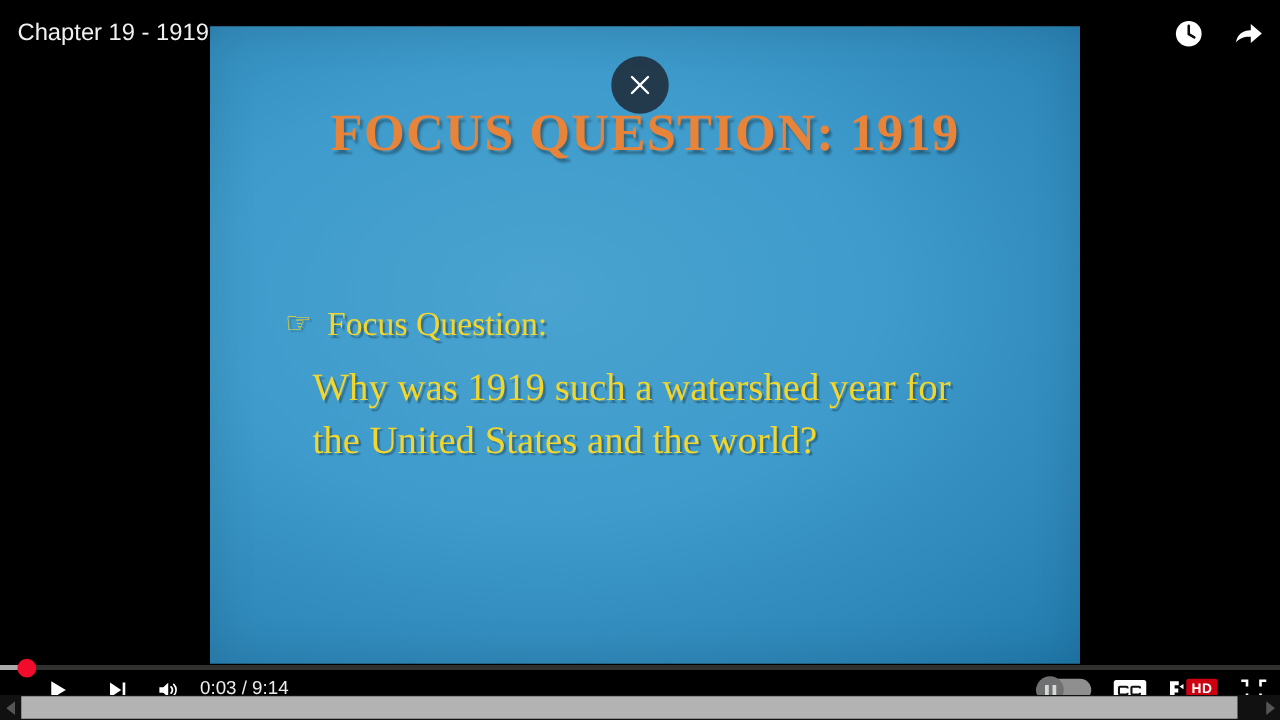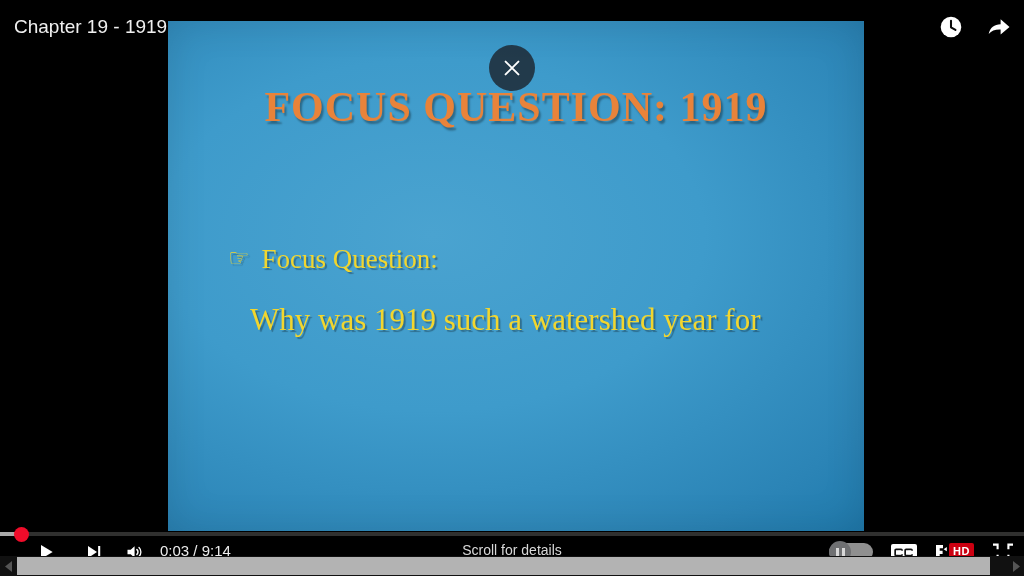--- a/index.html
+++ b/index.html
@@ -66,21 +66,21 @@
     top: 222px;
     width: 600px;
     font-family: "Liberation Serif", "DejaVu Serif", serif;
     color: #f2d62e;
     text-shadow: 2px 2px 1px rgba(0,0,0,0.30);
   }
 
   .bullet-line {
     font-size: 27px;
     line-height: 1.2;
-    margin-bottom: 24px;
+    margin-bottom: 14px;
     white-space: nowrap;
   }
   .bullet-glyph {
     display: inline-block;
     font-size: 24px;
     margin-right: 12px;
     vertical-align: 2px;
   }
   .question-line {
     font-size: 31px;
@@ -343,20 +343,21 @@
 
     <div class="slide">
 
       <div class="slide-title">FOCUS QUESTION: 1919</div>
 
       <div class="slide-body">
         <div class="bullet-line">
           <span class="bullet-glyph">☞</span><span>Focus Question:</span>
         </div>
         <div class="question-line">Why was 1919 such a watershed year for</div>
+        <div class="question-line">the United States and the world?</div>
       </div>
 
     </div>
   </div>
 
   <div class="top-bar">
     <div class="video-title">Chapter 19 - 1919</div>
 
     <div class="top-actions">
       <span class="top-icon">
@@ -405,21 +406,20 @@
       <div class="ctl ctl-volume">
         <svg width="20" height="20" viewBox="0 0 24 24">
           <path d="M3 9.3h3.8L11.5 5v14L6.8 14.7H3z" fill="#ffffff"></path>
           <path d="M14.3 9.1a4 4 0 0 1 0 5.8" stroke="#ffffff" stroke-width="1.8" fill="none" stroke-linecap="round"></path>
           <path d="M16.8 6.6a7.6 7.6 0 0 1 0 10.8" stroke="#ffffff" stroke-width="1.6" fill="none" stroke-linecap="round"></path>
         </svg>
       </div>
 
       <div class="time-display">0:03 / 9:14</div>
 
-      <div class="scroll-hint">Scroll for details</div>
 
       <div class="right-ctls">
 
         <div class="toggle-pill">
           <div class="toggle-knob">
             <span class="knob-bar"></span>
             <span class="knob-bar"></span>
           </div>
         </div>
 

